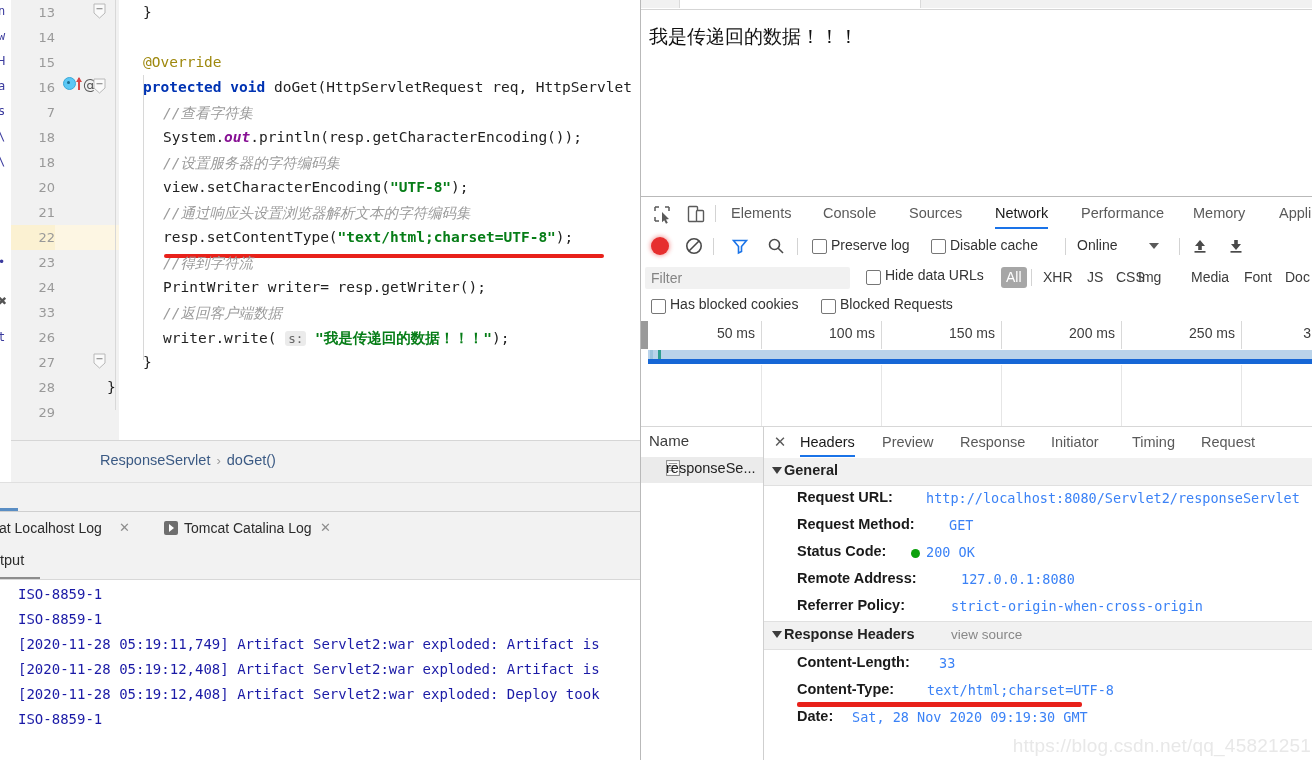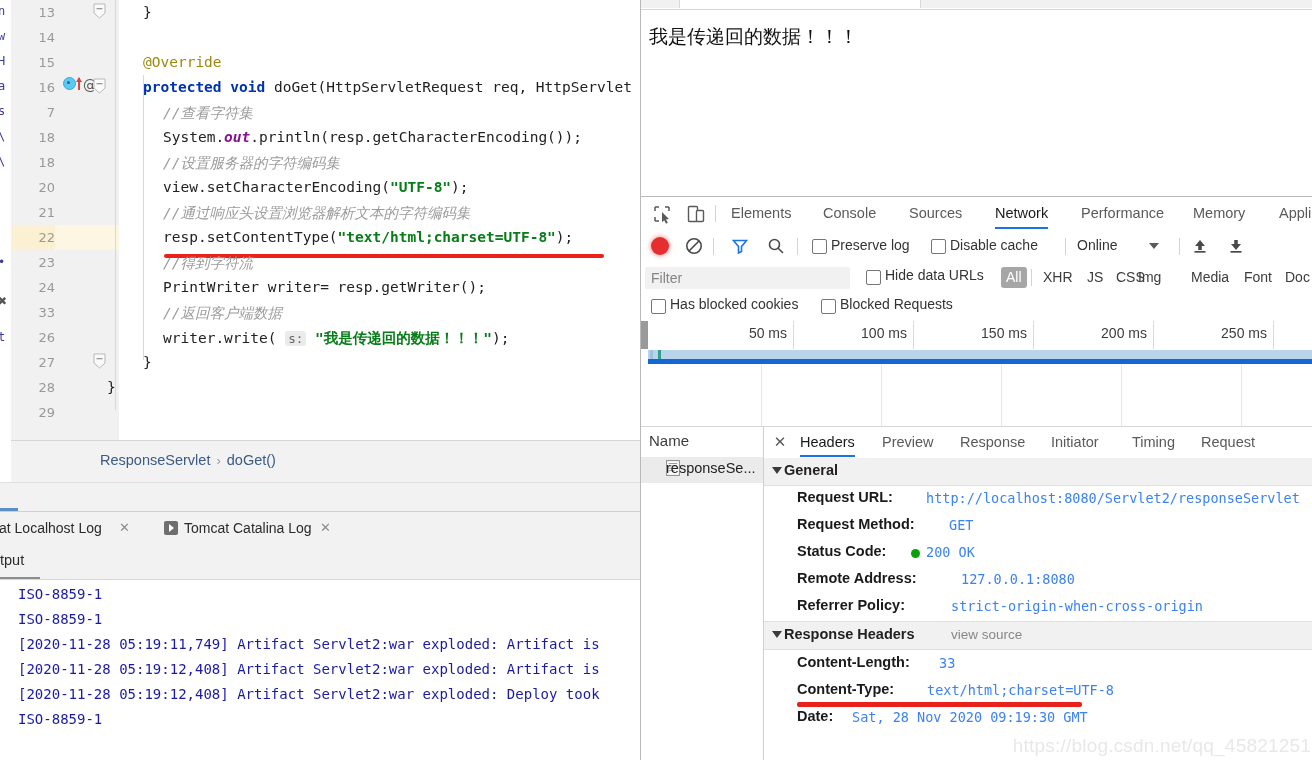--- a/index.html
+++ b/index.html
@@ -267,21 +267,21 @@
     position: absolute; left: 0; top: 96px; width: 672px; height: 28px;
     background: #ffffff; border-bottom: 1px solid #d7d7d7;
   }
 
   .overview {
     position: absolute; left: 0; top: 124px; width: 672px; height: 105px;
     background: #ffffff; border-bottom: 1px solid #d7d7d7;
   }
   .ov-ruler { position: absolute; left: 0; top: 0; width: 672px; height: 28px; }
   .ov-tick {
-    position: absolute; top: 0; height: 28px; border-right: 1px solid #d9d9d9; padding-left: 32px;
+    position: absolute; top: 0; height: 28px; border-right: 1px solid #d9d9d9;
   }
   .ov-tick span {
     position: absolute; right: 6px; top: 4px;
     font-family: "Liberation Sans", sans-serif; font-size: 14px; color: #3c3c3c;
     white-space: nowrap;
   }
   .ov-handle {
     position: absolute; left: 0; top: 0; width: 7px; height: 28px; background: #9a9a9a;
   }
   .ov-band1 { position: absolute; left: 7px; top: 29px; width: 665px; height: 9px; background: #b9d3ea; }

